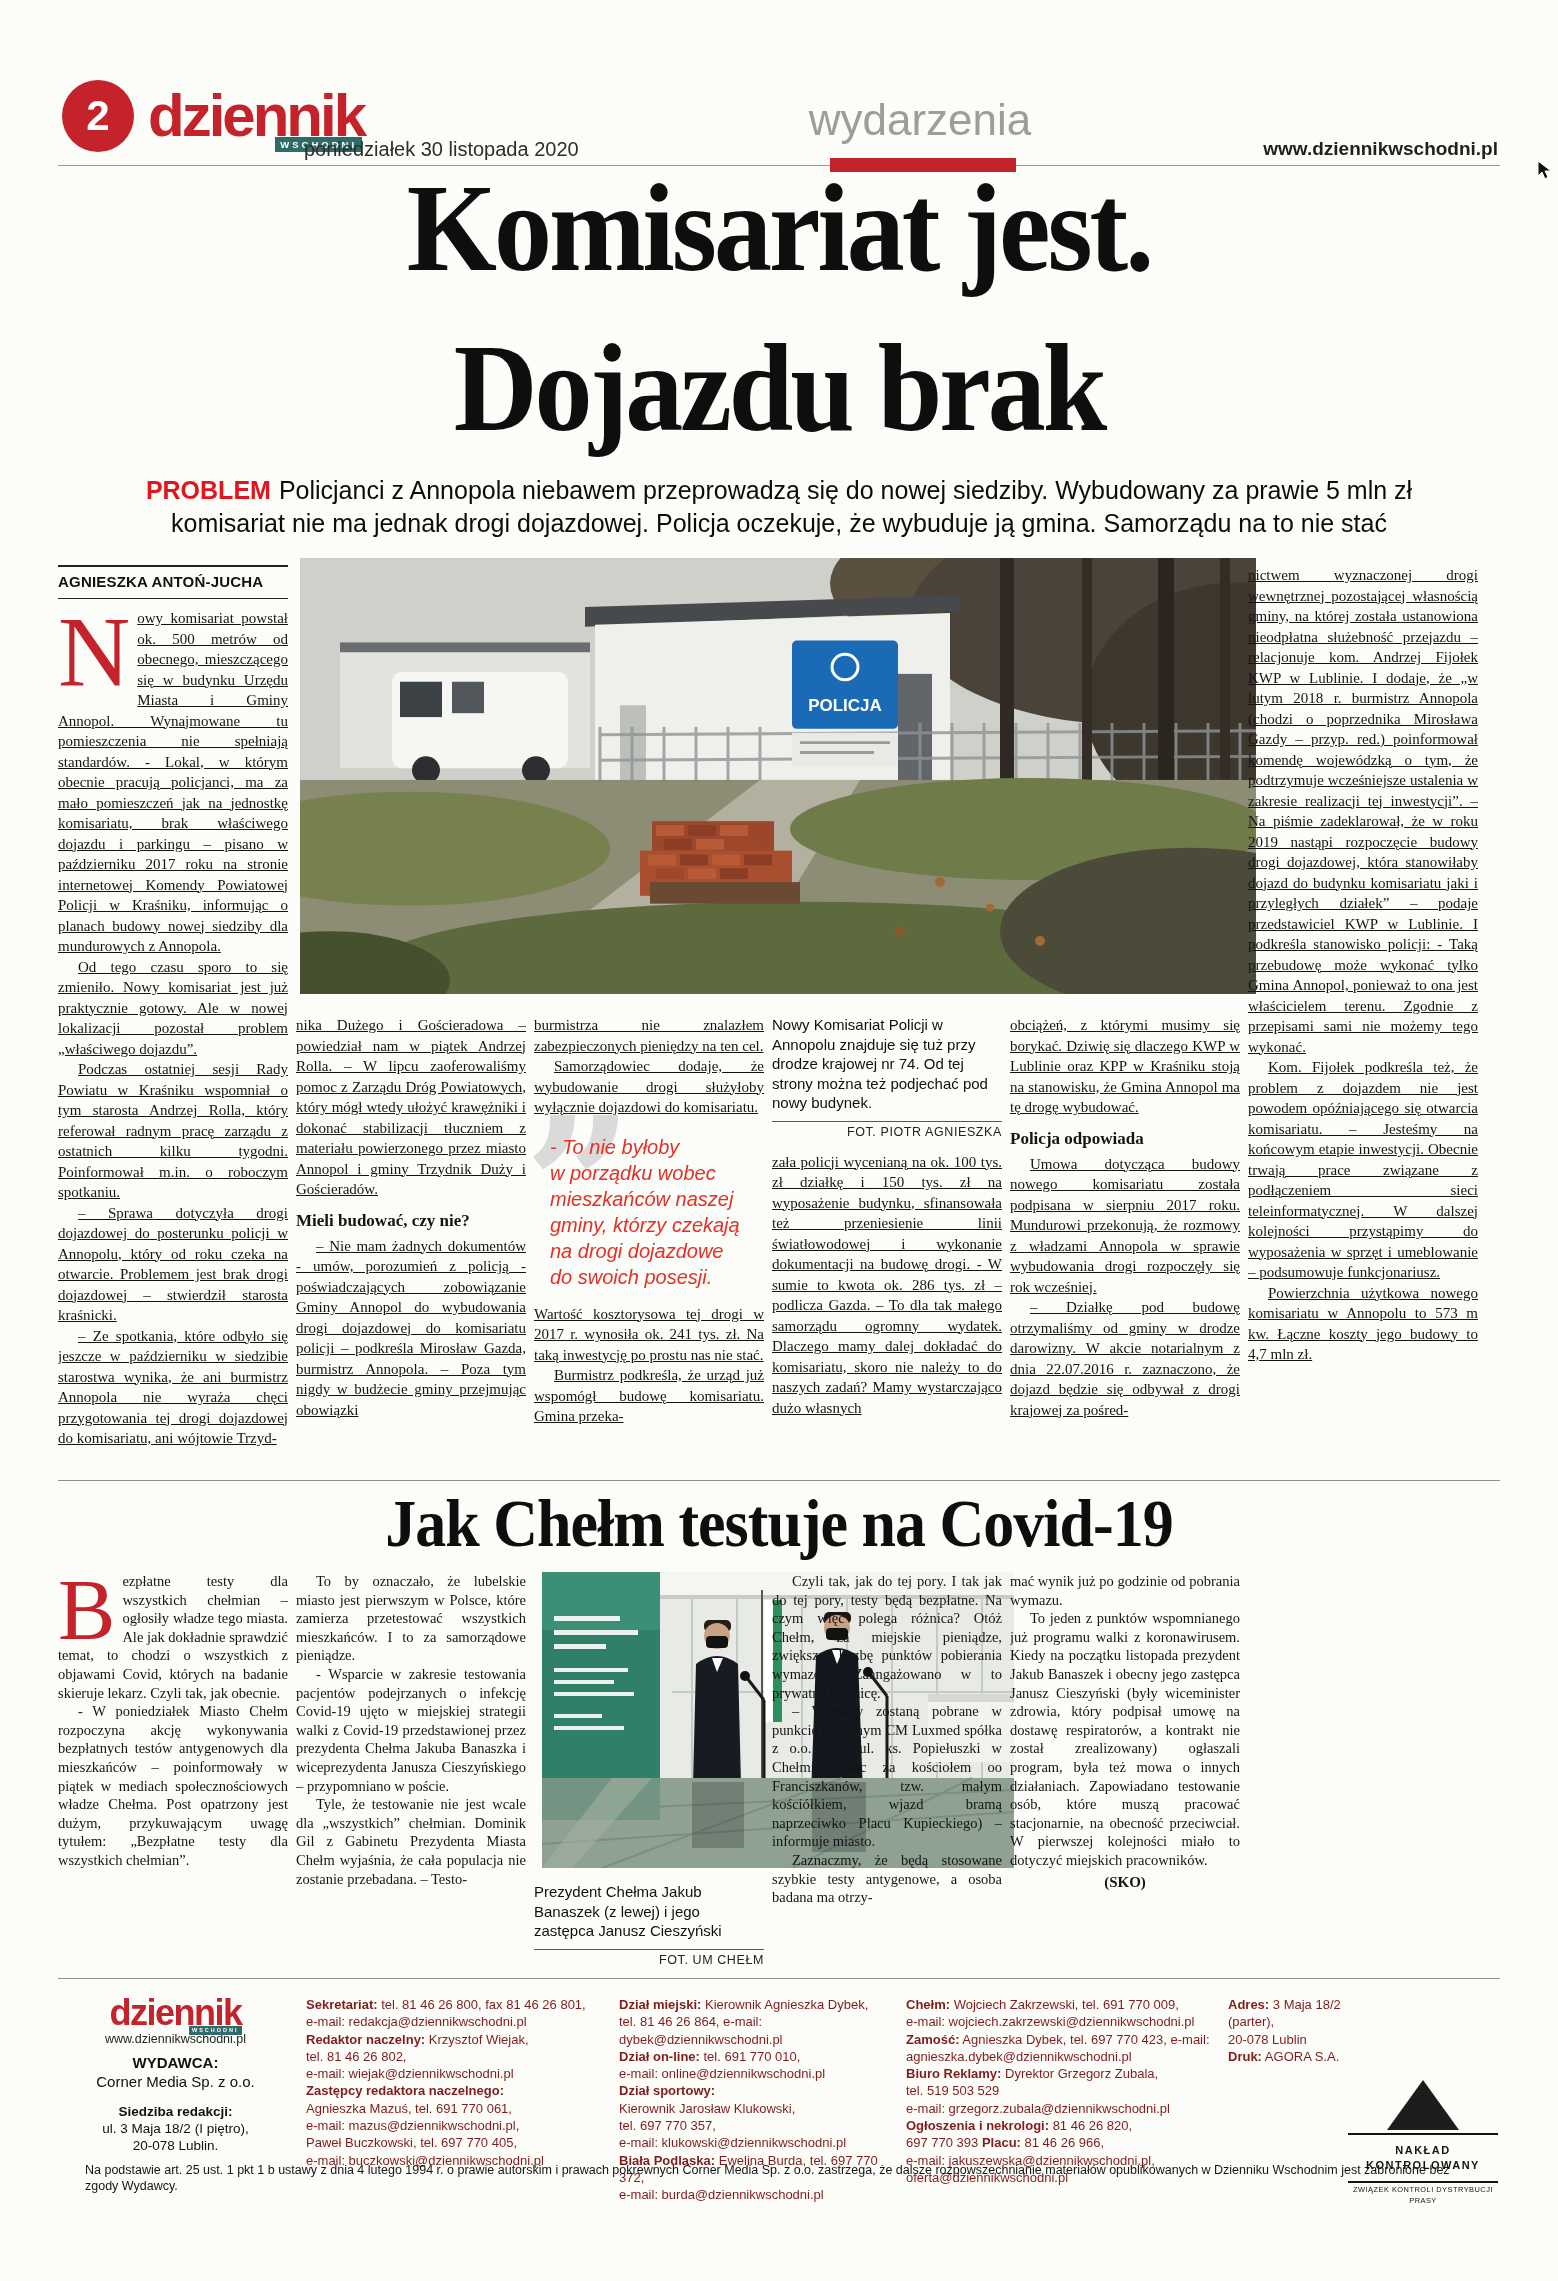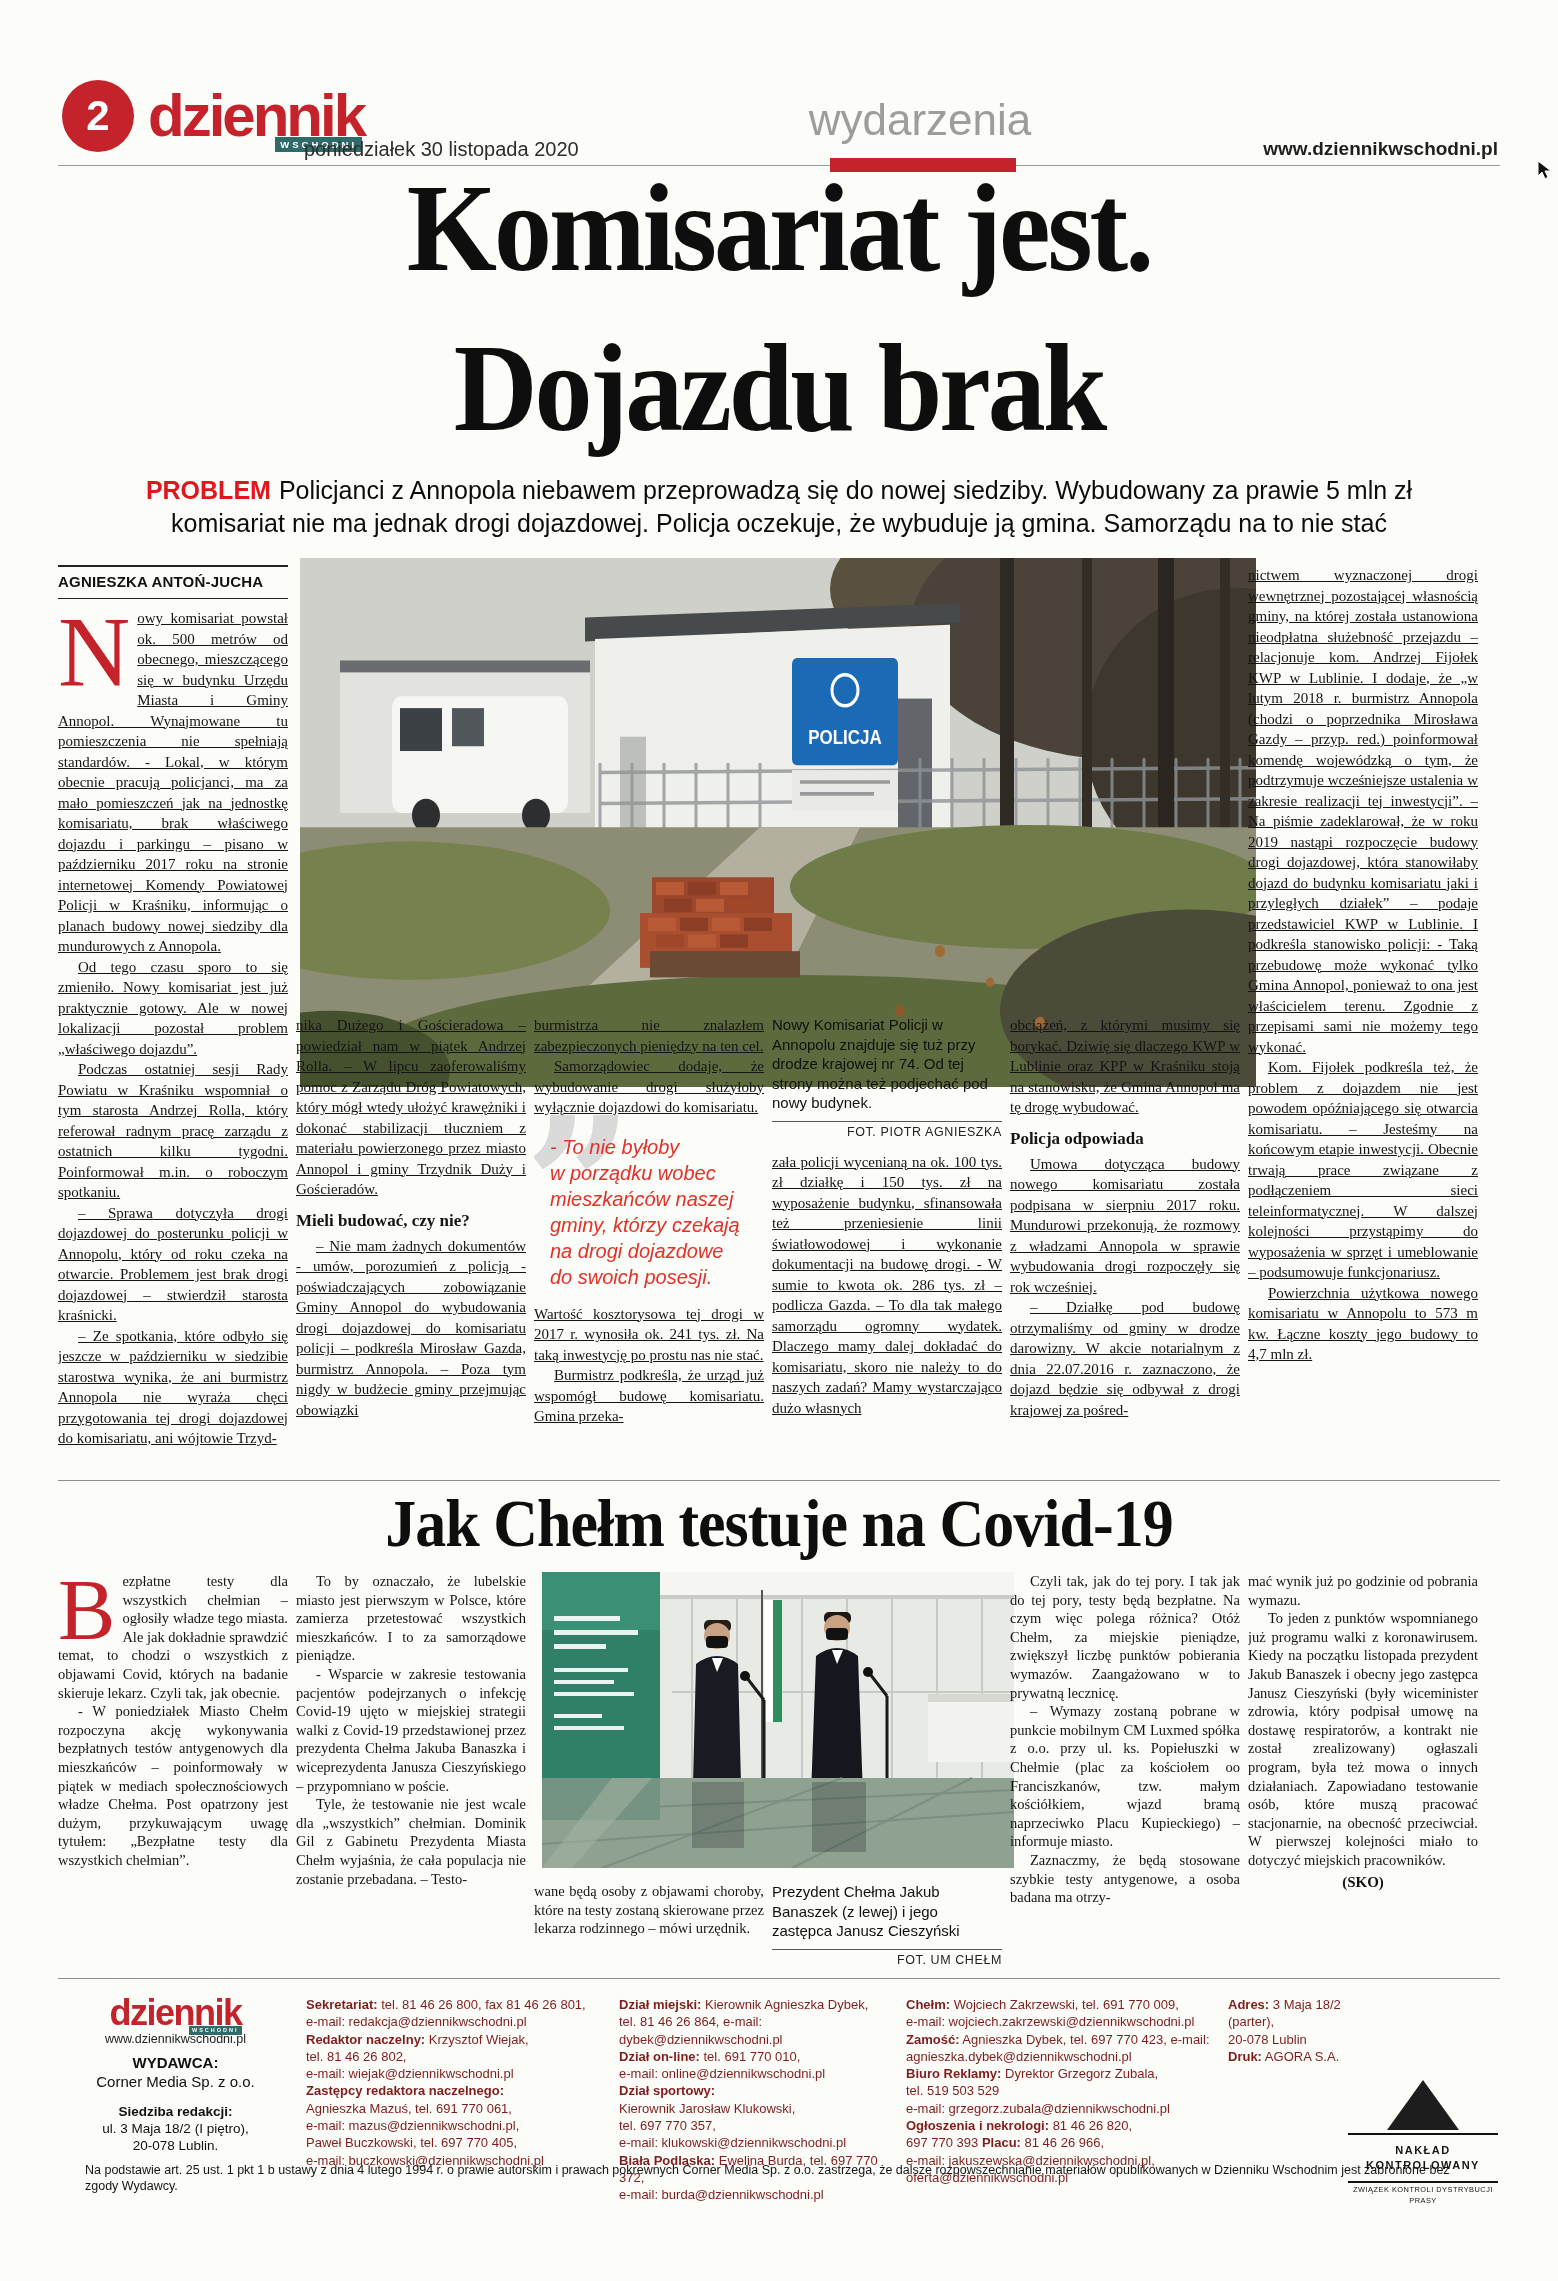--- a/index.html
+++ b/index.html
@@ -49,21 +49,21 @@
   .caption{font:15px/19.5px "Liberation Sans",sans-serif;color:#101010;}
   .credit{font:12.5px/15px "Liberation Sans",sans-serif;letter-spacing:.6px;color:#222;text-align:right;
           border-top:1px solid #555;padding-top:3px;margin:8px 0 12px;}
   .pq{position:relative;margin:12px 0;padding:4px 0 2px 16px;z-index:0;
       font:italic 20px/26px "Liberation Sans",sans-serif;color:#e23128;white-space:pre-line;}
   .pq::before{content:"\201D";position:absolute;left:-10px;top:-38px;z-index:-1;
       font:bold 190px/190px "DejaVu Serif",serif;font-style:normal;color:#dadada;}
   .sig{font:bold 15px/20px "Liberation Serif",serif;text-align:center;margin-top:2px;}
 
   
-  .photo1{position:absolute;left:300px;top:558px;width:956px;height:529px;}
+  .photo1{position:absolute;left:300px;top:558px;width:956px;height:436px;}
   .photo2{position:absolute;left:542px;top:1572px;width:472px;height:296px;}
   .photo1 svg,.photo2 svg{width:100%;height:100%;display:block;}
 
   .rule1{position:absolute;left:58px;top:1480px;width:1442px;border-top:1px solid #8f8f8f;}
   .rule2{position:absolute;left:58px;top:1978px;width:1442px;border-top:1px solid #8f8f8f;}
 
   
   .fL{position:absolute;left:58px;top:1996px;width:235px;text-align:center;
       font-family:"Liberation Sans",sans-serif;color:#111;}
   .flogo{position:relative;display:inline-block;font:bold 36px/34px "Liberation Sans",sans-serif;
@@ -322,24 +322,20 @@
       <p class="body"><span class="dc2">B</span><span>ezpłatne testy dla wszystkich chełmian – ogłosiły władze tego miasta. Ale jak dokładnie sprawdzić temat, to chodzi o wszystkich z objawami Covid, których na badanie skieruje lekarz. Czyli tak, jak obecnie.</span></p>
       <p class="body ind">- W poniedziałek Miasto Chełm rozpoczyna akcję wykonywania bezpłatnych testów antygenowych dla mieszkańców – poinformowały w piątek w mediach społecznościowych władze Chełma. Post opatrzony jest dużym, przykuwającym uwagę tytułem: „Bezpłatne testy dla wszystkich chełmian”.</p>
     </div>
     <div class="col">
       <p class="body ind">To by oznaczało, że lubelskie miasto jest pierwszym w Polsce, które zamierza przetestować wszystkich mieszkańców. I to za samorządowe pieniądze.</p>
       <p class="body ind">- Wsparcie w zakresie testowania pacjentów podejrzanych o infekcję Covid-19 ujęto w miejskiej strategii walki z Covid-19 przedstawionej przez prezydenta Chełma Jakuba Banaszka i wiceprezydenta Janusza Cieszyńskiego – przypomniano w poście.</p>
       <p class="body ind">Tyle, że testowanie nie jest wcale dla „wszystkich” chełmian. Dominik Gil z Gabinetu Prezydenta Miasta Chełm wyjaśnia, że cała populacja nie zostanie przebadana. – Testo-</p>
     </div>
     <div class="col">
       <div class="spacer2"></div>
-      <p class="body">wane będą osoby z objawami choroby, które na testy zostaną skierowane przez lekarza rodzinnego – mówi urzędnik.</p>
-    </div>
-    <div class="col">
-      <div class="spacer2"></div>
       <div class="caption">Prezydent Chełma Jakub Banaszek (z lewej) i jego zastępca Janusz Cieszyński</div>
       <div class="credit">FOT. UM CHEŁM</div>
     </div>
     <div class="col">
       <p class="body ind">Czyli tak, jak do tej pory. I tak jak do tej pory, testy będą bezpłatne. Na czym więc polega różnica? Otóż Chełm, za miejskie pieniądze, zwiększył liczbę punktów pobierania wymazów. Zaangażowano w to prywatną lecznicę.</p>
       <p class="body ind">– Wymazy zostaną pobrane w punkcie mobilnym CM Luxmed spółka z o.o. przy ul. ks. Popiełuszki w Chełmie (plac za kościołem oo Franciszkanów, tzw. małym kościółkiem, wjazd bramą naprzeciwko Placu Kupieckiego) – informuje miasto.</p>
       <p class="body ind">Zaznaczmy, że będą stosowane szybkie testy antygenowe, a osoba badana ma otrzy-</p>
     </div>
     <div class="col">
       <p class="body">mać wynik już po godzinie od pobrania wymazu.</p>

